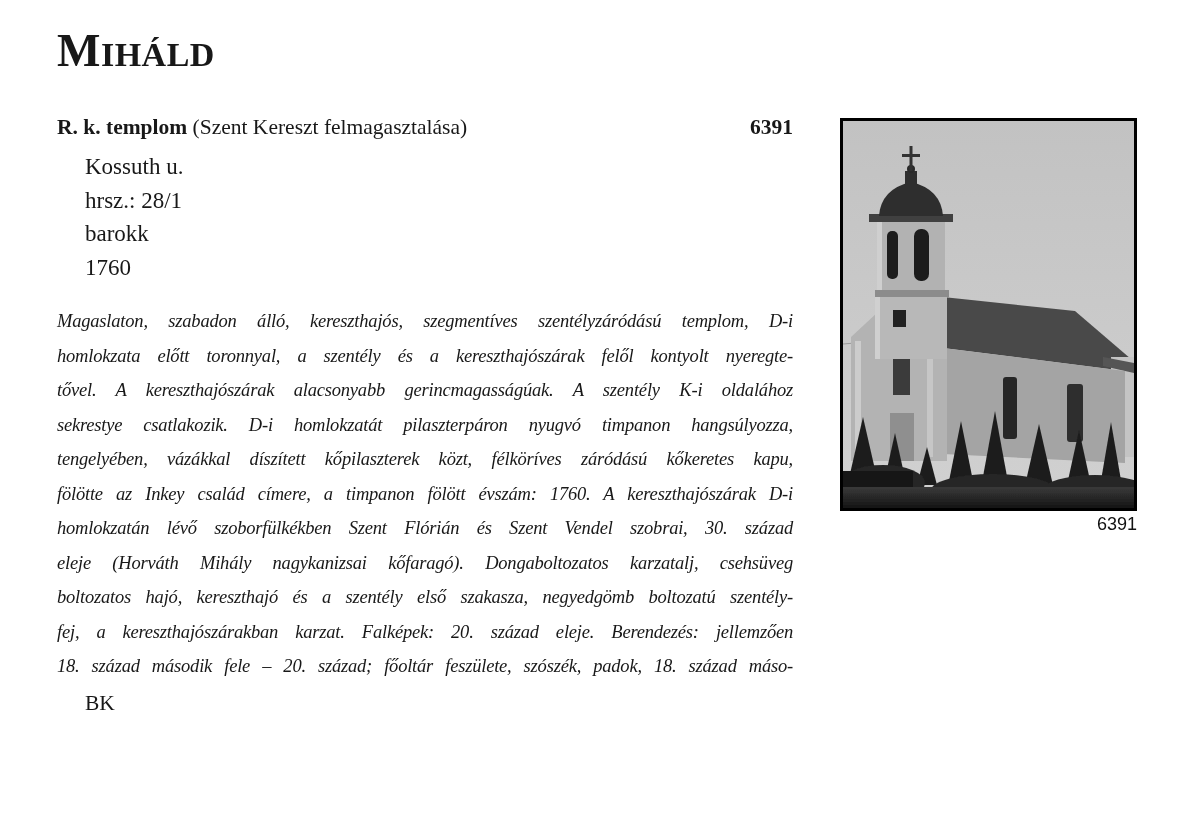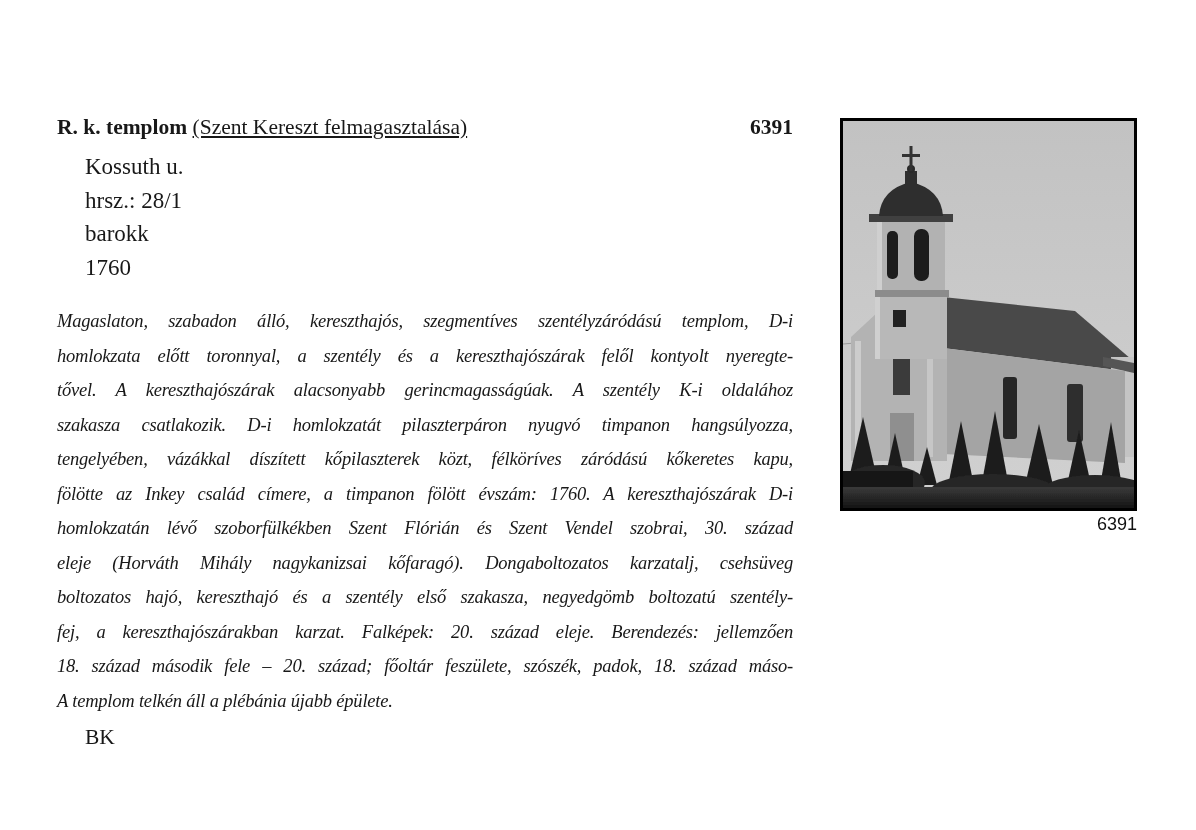--- a/index.html
+++ b/index.html
@@ -20,21 +20,21 @@
   .title .t2{font-size:34px;line-height:46px;}
   
   .entry{
     position:absolute;left:57px;top:112px;width:736px;
   }
   .entry-header{
     display:flex;justify-content:space-between;align-items:baseline;
     font-size:21.5px;line-height:30px;
   }
   .mon-name{font-weight:bold;}
-  .dedication{font-weight:normal;text-decoration:underline;}
+  .dedication{font-weight:normal;}
   .entry-num{font-weight:bold;font-size:21.5px;}
   .meta{margin-top:8px;}
   .meta .mline{
     padding-left:28px;font-size:23px;line-height:33.5px;
   }
   .body{margin-top:20px;font-style:italic;}
   .bline{
     font-size:18.5px;letter-spacing:-0.2px;line-height:34.5px;
     white-space:nowrap;
   }
@@ -58,20 +58,23 @@
     font-family:"Liberation Sans", sans-serif;
     font-size:18px;line-height:24px;color:#111;
     margin-top:1px;
   }
 </style>
 </head>
 <body>
 
 <div class="page">
 
+  <div class="title">
+    <span class="t1">M</span><span class="t2">IHÁLD</span>
+  </div>
 
   <div class="entry">
 
     <div class="entry-header">
       <div>
         <span class="mon-name">R. k. templom</span>
         <span class="dedication">(Szent Kereszt felmagasztalása)</span>
       </div>
       <div class="entry-num">6391</div>
     </div>
@@ -80,29 +83,28 @@
       <div class="mline">Kossuth u.</div>
       <div class="mline">hrsz.: 28/1</div>
       <div class="mline">barokk</div>
       <div class="mline">1760</div>
     </div>
 
     <div class="body">
       <div class="bline just">Magaslaton, szabadon álló, kereszthajós, szegmentíves szentélyzáródású templom, D-i</div>
       <div class="bline just">homlokzata előtt toronnyal, a szentély és a kereszthajószárak felől kontyolt nyeregte-</div>
       <div class="bline just">tővel. A kereszthajószárak alacsonyabb gerincmagasságúak. A szentély K-i oldalához</div>
-      <div class="bline just">szakasza csatlakozik. D-i homlokzatát pilaszterpáron nyugvó timpanon hangsúlyozza,</div>
+      <div class="bline just">sekrestye csatlakozik. D-i homlokzatát pilaszterpáron nyugvó timpanon hangsúlyozza,</div>
       <div class="bline just">tengelyében, vázákkal díszített kőpilaszterek közt, félköríves záródású kőkeretes kapu,</div>
       <div class="bline just">fölötte az Inkey család címere, a timpanon fölött évszám: 1760. A kereszthajószárak D-i</div>
       <div class="bline just">homlokzatán lévő szoborfülkékben Szent Flórián és Szent Vendel szobrai, 30. század</div>
       <div class="bline just">eleje (Horváth Mihály nagykanizsai kőfaragó). Dongaboltozatos karzatalj, csehsüveg</div>
       <div class="bline just">boltozatos hajó, kereszthajó és a szentély első szakasza, negyedgömb boltozatú szentély-</div>
       <div class="bline just">fej, a kereszthajószárakban karzat. Falképek: 20. század eleje. Berendezés: jellemzően</div>
       <div class="bline just">18. század második fele – 20. század; főoltár feszülete, szószék, padok, 18. század máso-</div>
-      <div class="bline">A templom telkén áll a plébánia újabb épülete.</div>
     </div>
 
     <div class="sig">BK</div>
   </div>
 
   <div class="figure">
     <div class="photo">
       <svg width="291" height="387" viewBox="0 0 291 387" xmlns="http://www.w3.org/2000/svg">
         <defs>
           <linearGradient id="sky" x1="0" y1="0" x2="0" y2="1">

